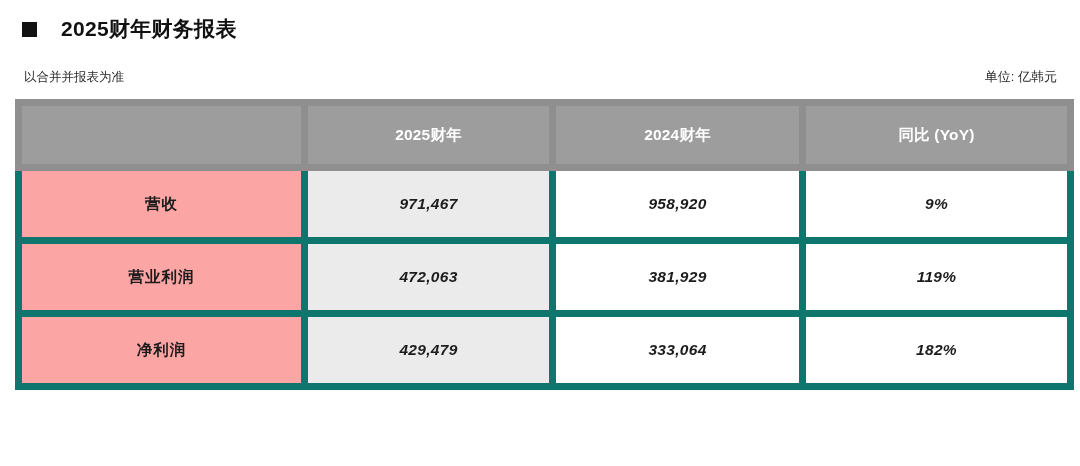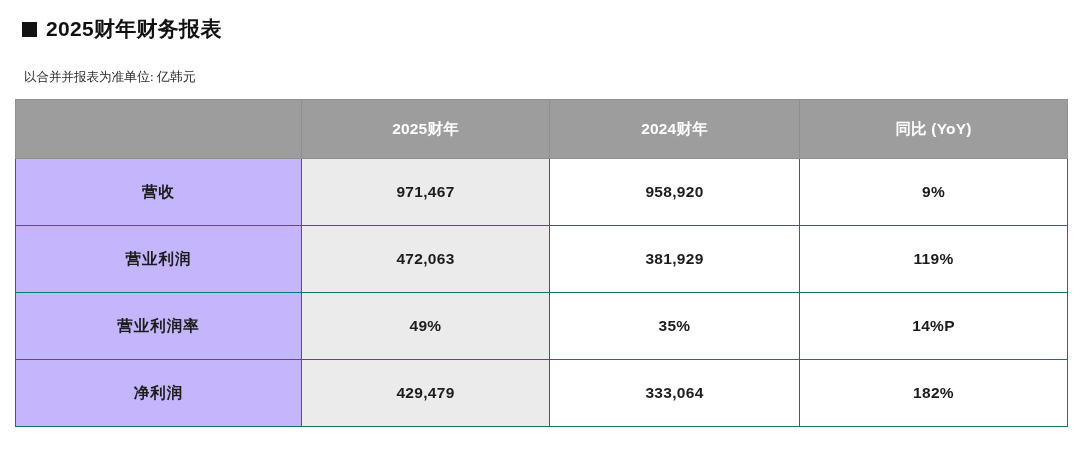--- a/index.html
+++ b/index.html
@@ -17,58 +17,58 @@
   .page {
     position: relative;
     width: 1080px;
     height: 466px;
     box-sizing: border-box;
     padding: 0 14px;
   }
   .title-row {
     display: flex;
     align-items: center;
-    gap: 9px;
+    gap: 24px;
     padding-top: 15px;
     padding-left: 8px;
   }
   .title-marker {
     width: 15px;
     height: 15px;
     background: #121212;
     display: inline-block;
   }
   .title-text {
     font-size: 21px;
     font-weight: bold;
     letter-spacing: 0.3px;
     color: #111111;
   }
   .meta-row {
     display: flex;
+    justify-content: space-between;
     align-items: flex-end;
     margin-top: 25px;
     padding: 0 9px 0 10px;
     font-size: 12.5px;
     color: #2b2b2b;
-    font-family: Liberation Serif, serif;
   }
   .meta-right {
     font-size: 13px;
     color: #2b2b2b;
   }
   table.fin {
     margin-top: 13px;
     border-collapse: collapse;
     width: 1052px;
     margin-left: 1px;
     table-layout: fixed;
   }
   table.fin th, table.fin td {
-    border: 1px solid #0f766e;
+    border: 7px solid #0f766e;
     height: 66px;
     text-align: center;
     vertical-align: middle;
     font-size: 15.5px;
     font-weight: bold;
     color: #1c1c1c;
     padding: 0;
   }
   table.fin thead th {
     background: #9d9d9d;
@@ -77,28 +77,29 @@
     height: 58px;
     font-size: 15.5px;
     letter-spacing: 0.2px;
   }
   thead th.corner {
     background: #9d9d9d;
   }
   td.rowlabel {
     font-size: 16.5px;
     letter-spacing: 1px;
-    background: #c4b5fd;
+    background: #fca5a5;
   }
   td.highlight {
     background: #ebebeb;
   }
   td.num {
     font-size: 15.5px;
     letter-spacing: 0.3px;
+    font-style: italic;
   }
   col.c0 { width: 286px; }
   col.c1 { width: 248px; }
   col.c2 { width: 250px; }
   col.c3 { width: 268px; }
 </style>
 </head>
 <body>
 
 <div class="page">
@@ -135,26 +136,20 @@
         <td class="num">958,920</td>
         <td class="num">9%</td>
       </tr>
       <tr>
         <td class="rowlabel">营业利润</td>
         <td class="num highlight">472,063</td>
         <td class="num">381,929</td>
         <td class="num">119%</td>
       </tr>
       <tr>
-        <td class="rowlabel">营业利润率</td>
-        <td class="num highlight">49%</td>
-        <td class="num">35%</td>
-        <td class="num">14%P</td>
-      </tr>
-      <tr>
         <td class="rowlabel">净利润</td>
         <td class="num highlight">429,479</td>
         <td class="num">333,064</td>
         <td class="num">182%</td>
       </tr>
     </tbody>
   </table>
 
 </div>
 

